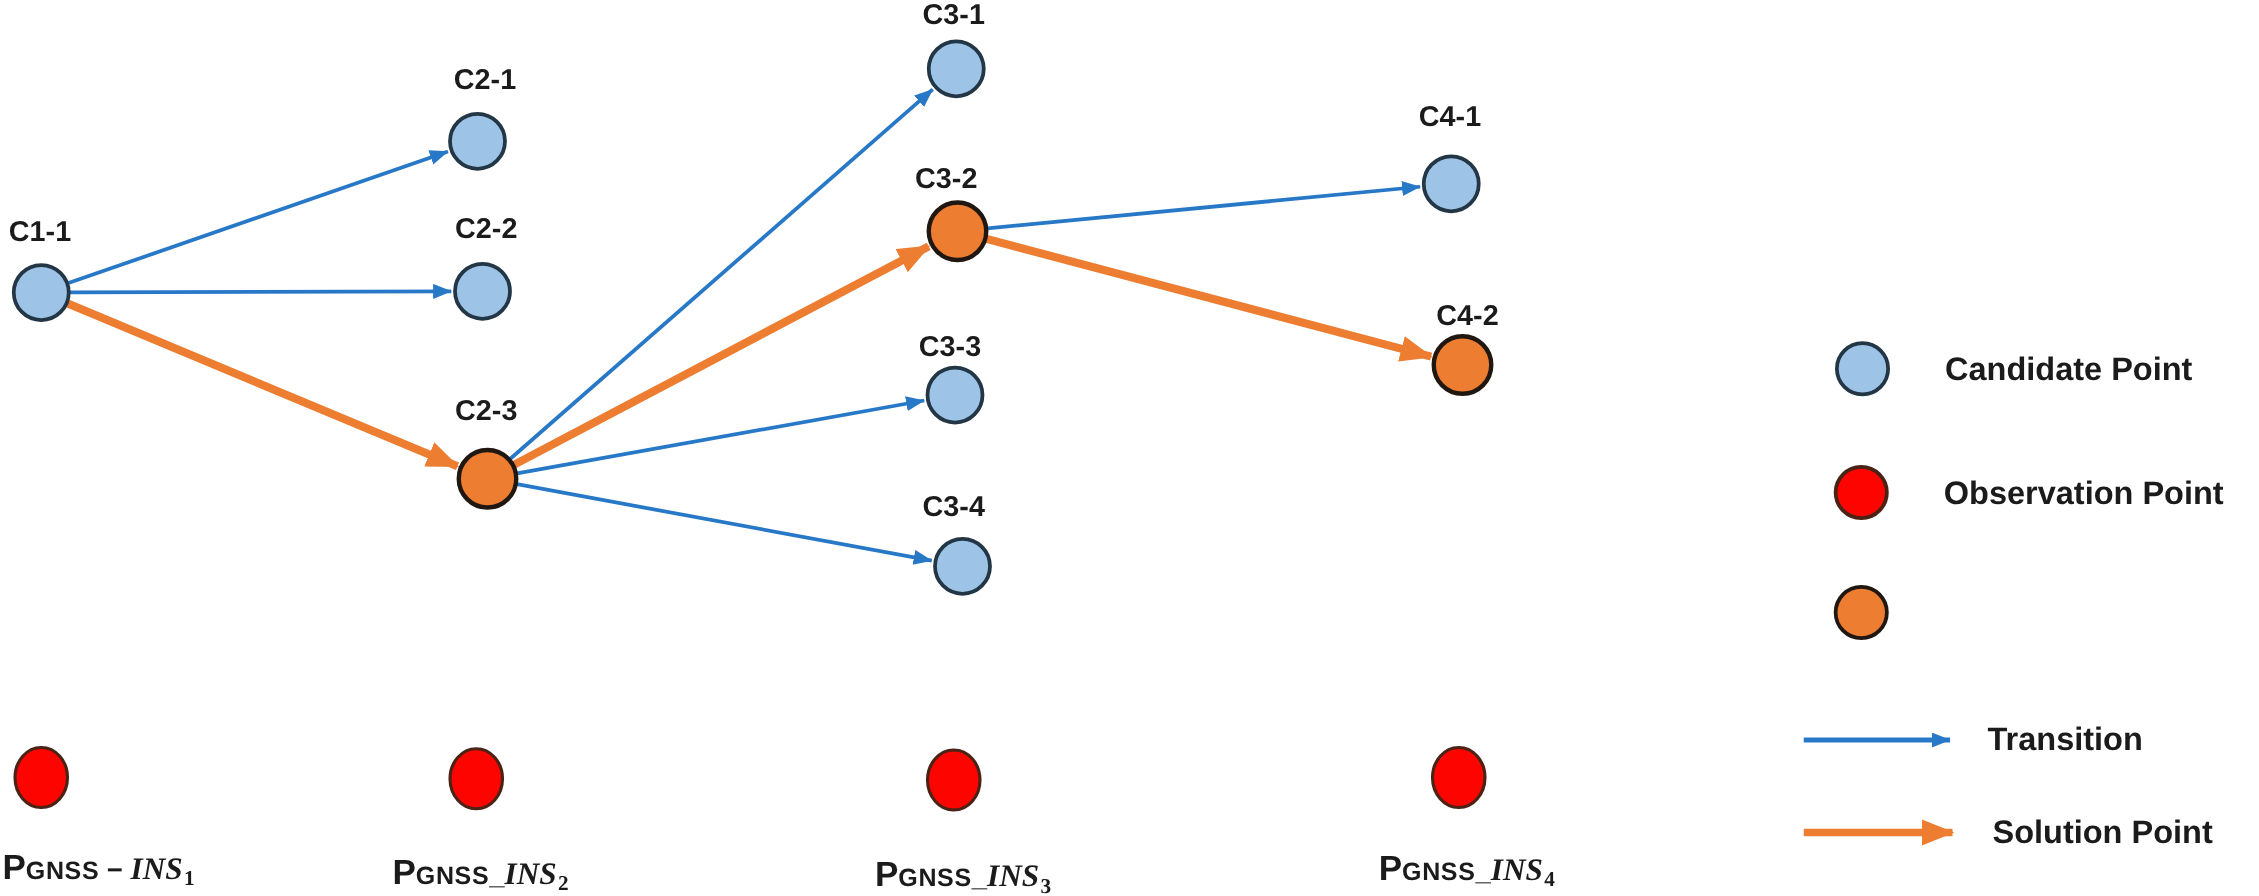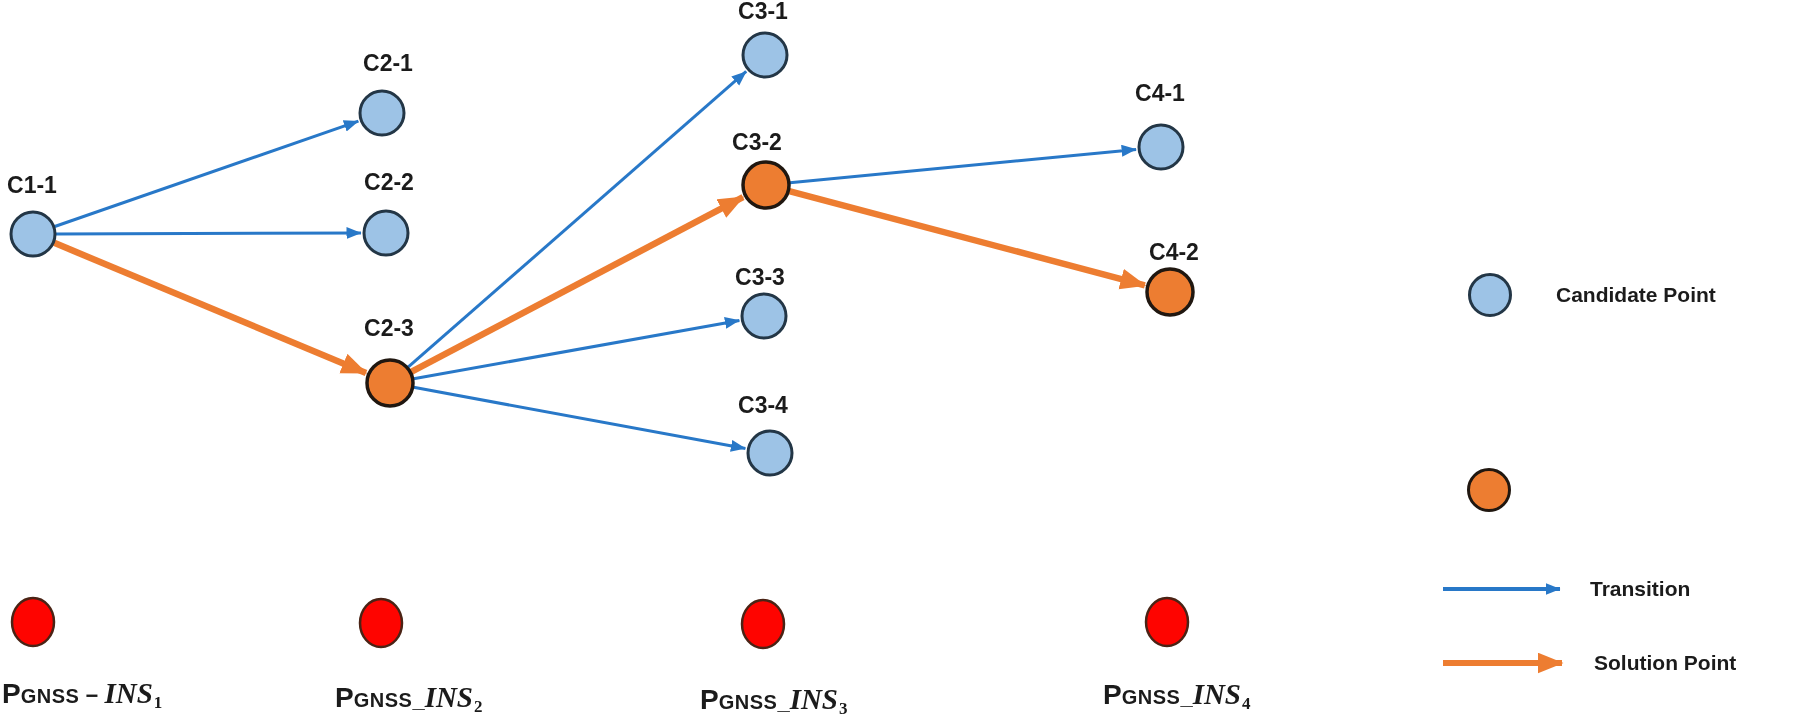--- a/index.html
+++ b/index.html
@@ -19,34 +19,34 @@
   }
 
   
   .obs-label{
     position:absolute;white-space:nowrap;
     color:var(--c-text,#1b1b1b);line-height:1;
   }
   .op  {font:bold 28px "Liberation Sans",sans-serif;}
   .ogn {font:bold 20px "Liberation Sans",sans-serif;letter-spacing:.5px;}
   .osep{font:bold 22px "Liberation Sans",sans-serif;}
-  .oins{font-family:"Liberation Serif",serif;font-style:italic;font-weight:bold;font-size:29px;}
+  .oins{font-family:"Liberation Serif",serif;font-style:italic;font-weight:bold;font-size:25px;}
   .onum{font-family:"Liberation Serif",serif;font-weight:bold;font-size:17px;position:relative;top:5px;left:1px;}
 
   
   .legend-item{position:absolute;display:flex;align-items:center;}
   .legend-circle{
     width:44px;height:44px;border-radius:50%;
     border:3px solid #222;box-sizing:border-box;flex:0 0 auto;
   }
   .sw-candidate  {background:var(--c-candidate_fill);border-color:var(--c-candidate_stroke);}
   .sw-observation{background:var(--c-observation_fill);border-color:var(--c-observation_stroke);}
   .sw-matched    {background:var(--c-matched_fill);border-color:var(--c-matched_stroke);}
   .legend-label{
-    font-weight:bold;font-size:21px;color:var(--c-text,#1b1b1b);
+    font-weight:bold;font-size:26px;color:var(--c-text,#1b1b1b);
     margin-left:44px;white-space:nowrap;
   }
   .legend-label.arrow{margin-left:18px;text-align:right;}
   .legend-arrow{flex:0 0 auto;}
   .la-transition{stroke:var(--c-transition);stroke-width:4;}
   .la-solution  {stroke:var(--c-solution);stroke-width:6;}
   #mk-transition path{fill:var(--c-transition);}
   #mk-solution path{fill:var(--c-solution);}
 </style>
 </head>
@@ -100,33 +100,37 @@
         <text x="760" y="285" text-anchor="middle" class="node-label">C3-3</text>
         <text x="763" y="413" text-anchor="middle" class="node-label">C3-4</text>
         <text x="1160" y="101" text-anchor="middle" class="node-label">C4-1</text>
         <text x="1174" y="260" text-anchor="middle" class="node-label">C4-2</text>
       </g>
   </svg>
 
   <div class="obs-label" style="left:2px;top:678px">
     <span class="op">P</span><span class="ogn">GNSS</span><span class="osep"> − </span><span class="oins">INS</span><span class="onum">1</span>
   </div>
-  <div class="obs-label" style="left:335px;top:682px">
+  <div class="obs-label" style="left:314px;top:682px">
     <span class="op">P</span><span class="ogn">GNSS</span><span class="osep">_</span><span class="oins">INS</span><span class="onum">2</span>
   </div>
   <div class="obs-label" style="left:700px;top:684px">
     <span class="op">P</span><span class="ogn">GNSS</span><span class="osep">_</span><span class="oins">INS</span><span class="onum">3</span>
   </div>
   <div class="obs-label" style="left:1103px;top:679px">
     <span class="op">P</span><span class="ogn">GNSS</span><span class="osep">_</span><span class="oins">INS</span><span class="onum">4</span>
   </div>
 
   <div class="legend-item" style="left:1468px;top:273px">
     <div class="legend-circle sw-candidate"></div>
     <div class="legend-label">Candidate Point</div>
+  </div>
+  <div class="legend-item" style="left:1467px;top:372px">
+    <div class="legend-circle sw-observation"></div>
+    <div class="legend-label">Observation Point</div>
   </div>
   <div class="legend-item" style="left:1467px;top:468px">
     <div class="legend-circle sw-matched"></div>
   </div>
   <div class="legend-item" style="left:1440px;top:576px">
     <svg class="legend-arrow" width="132" height="26">
       <line class="la-transition" x1="3" y1="13" x2="120" y2="13" marker-end="url(#mk-transition)"></line>
     </svg>
     <div class="legend-label arrow">Transition</div>
   </div>

